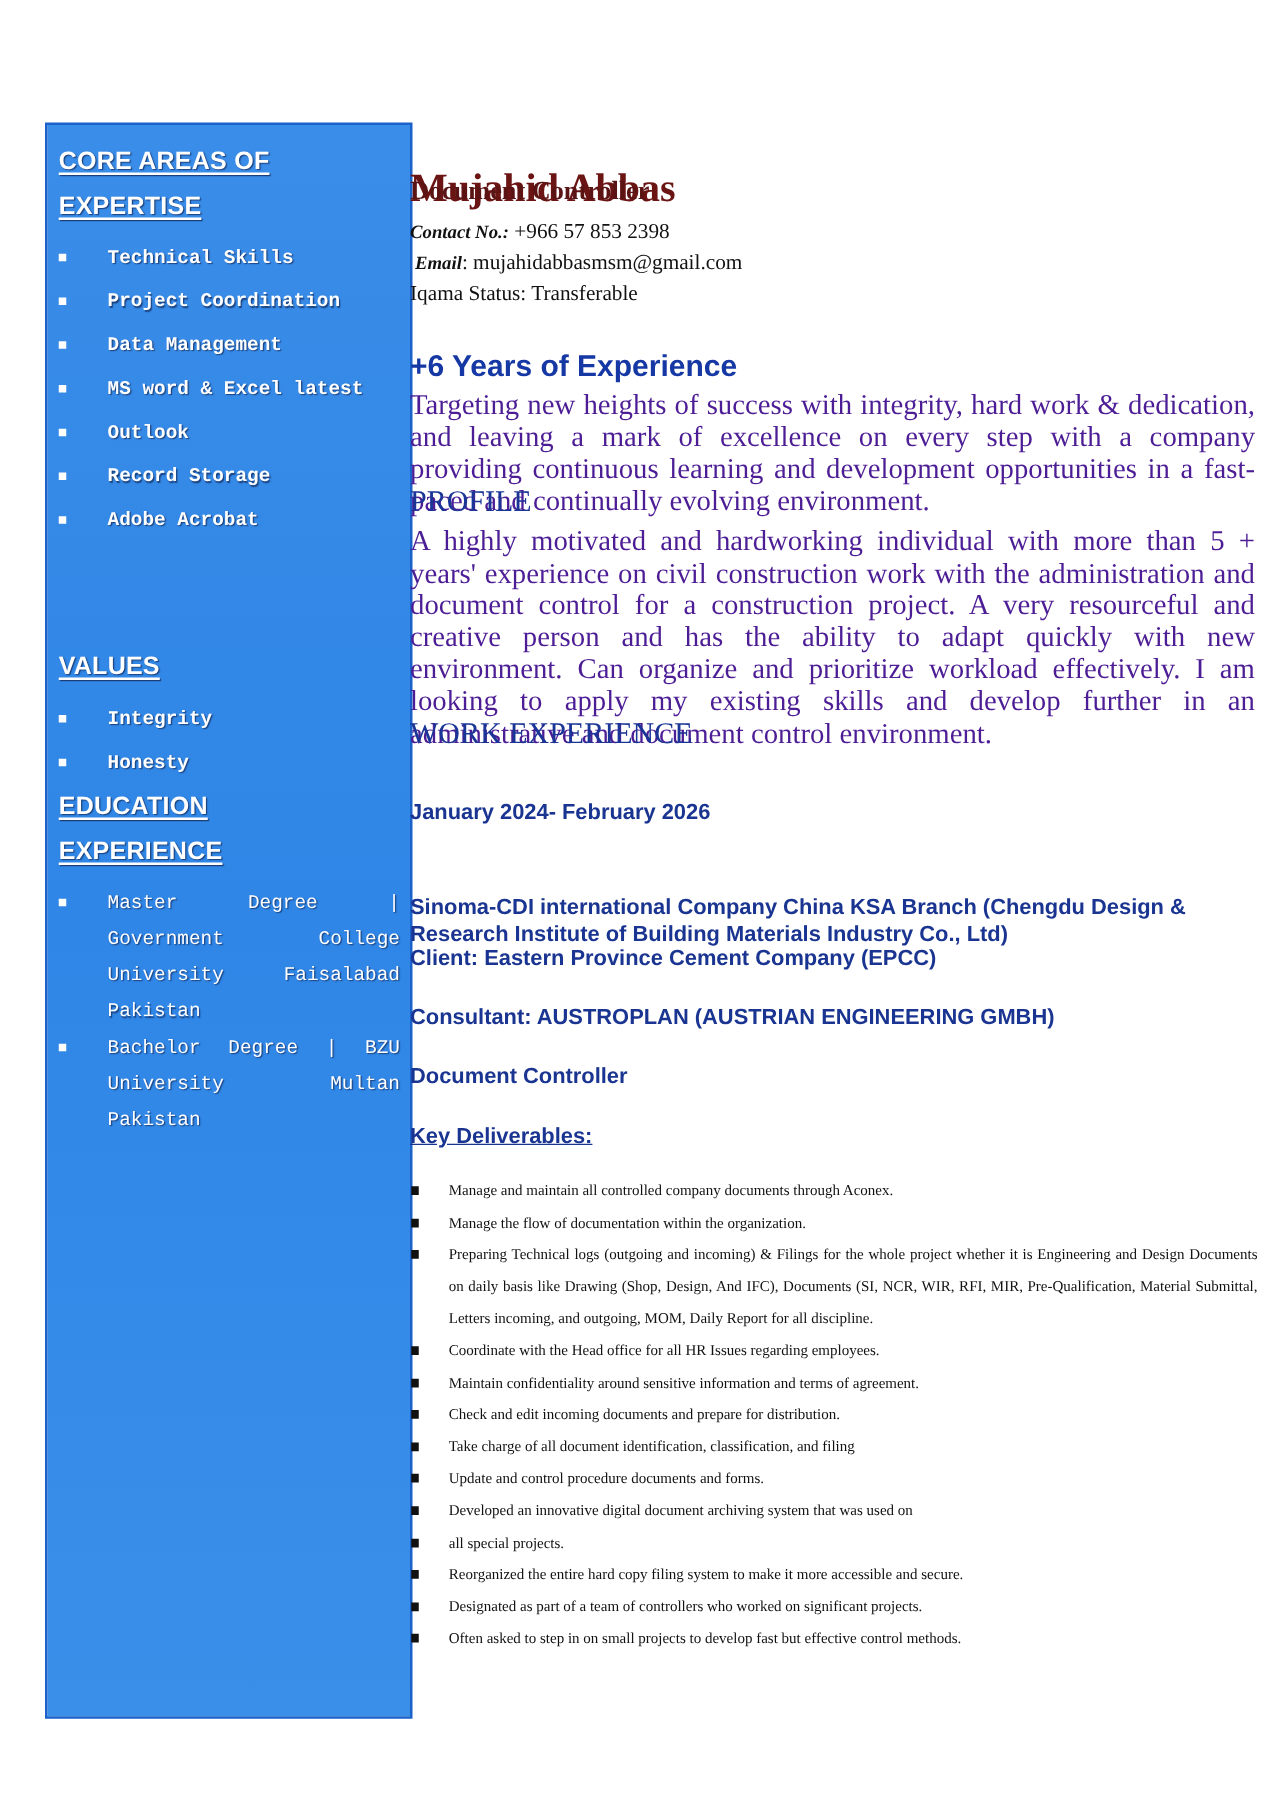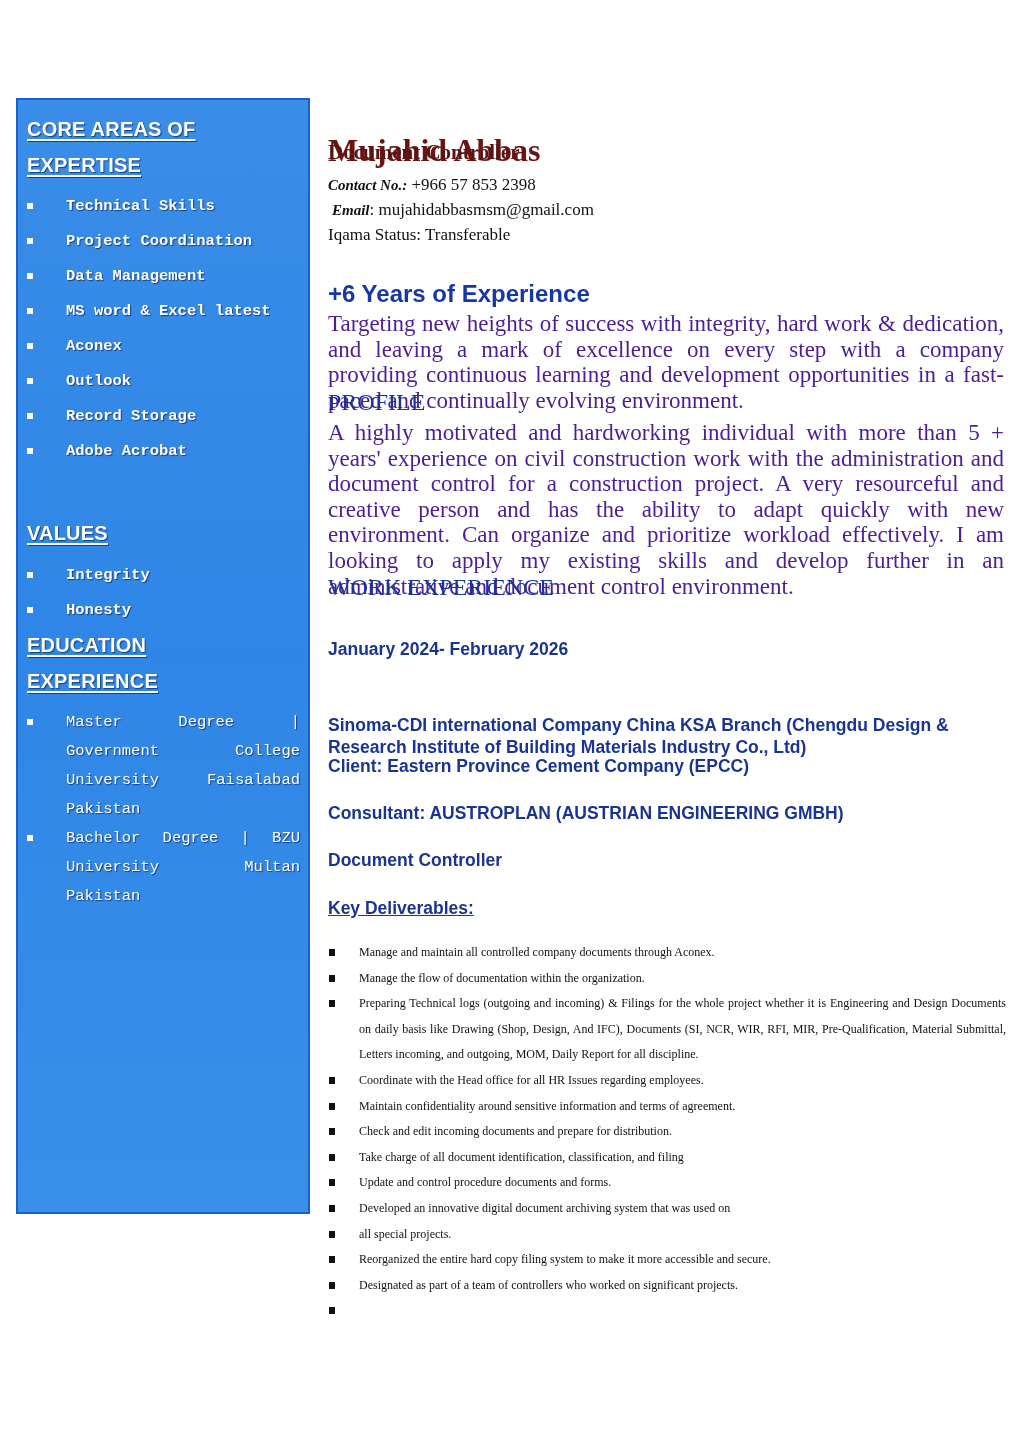--- a/index.html
+++ b/index.html
@@ -1,21 +1,21 @@
 <!DOCTYPE html>
 <html><head>
 <meta charset="utf-8">
 <style>
   html, body { margin:0; padding:0; }
   body {
     width:1024px; height:1451px; background:#ffffff; position:relative; overflow:hidden;
     font-family:"Liberation Serif", serif;
   }
   .sidebar {
-    position:absolute; left:16px; top:98px; width:294px; height:1116px;
+    position:absolute; left:36px; top:98px; width:294px; height:1277px;
     background:linear-gradient(180deg,#3a8de8 0%, #2f86e6 50%, #3a8fe9 100%);
     border:2px solid #1a62c9; box-sizing:border-box;
   }
   .sb-heading {
     position:absolute; left:9px;
     font-family:"Liberation Sans", sans-serif; font-weight:bold; font-size:20px;
     color:#ffffff; text-decoration:underline; text-underline-offset:3px;
     text-shadow:1px 1px 1px #1b3f7a; letter-spacing:0.2px;
   }
   .sb-list { position:absolute; left:0; width:290px; margin:0; padding:0; list-style:none; }
@@ -60,21 +60,20 @@
     <span>CORE AREAS OF</span>
   </div>
   <div class="sb-heading" style="top:54px;">
     <span>EXPERTISE</span>
   </div>
   <ul class="sb-list" style="top:89px;">
     <li class="sb-item"><span class="bullet"></span><span>Technical Skills</span></li>
     <li class="sb-item"><span class="bullet"></span><span>Project Coordination</span></li>
     <li class="sb-item"><span class="bullet"></span><span>Data Management</span></li>
     <li class="sb-item"><span class="bullet"></span><span>MS word &amp; Excel latest</span></li>
-    <li class="sb-item"><span class="bullet"></span><span>Aconex</span></li>
     <li class="sb-item"><span class="bullet"></span><span>Outlook</span></li>
     <li class="sb-item"><span class="bullet"></span><span>Record Storage</span></li>
     <li class="sb-item"><span class="bullet"></span><span>Adobe Acrobat</span></li>
   </ul>
 
   <div class="sb-heading" style="top:422px;">
     <span>VALUES</span>
   </div>
   <ul class="sb-list" style="top:458px;">
     <li class="sb-item"><span class="bullet"></span><span>Integrity</span></li>
@@ -125,15 +124,15 @@
     <li><span class="bullet"></span><span>Preparing Technical logs (outgoing and incoming) &amp; Filings for the whole project whether it is Engineering and Design Documents on daily basis like Drawing (Shop, Design, And IFC), Documents (SI, NCR, WIR, RFI, MIR, Pre-Qualification, Material Submittal, Letters incoming, and outgoing, MOM, Daily Report for all discipline.</span></li>
     <li><span class="bullet"></span><span>Coordinate with the Head office for all HR Issues regarding employees.</span></li>
     <li><span class="bullet"></span><span>Maintain confidentiality around sensitive information and terms of agreement.</span></li>
     <li><span class="bullet"></span><span>Check and edit incoming documents and prepare for distribution.</span></li>
     <li><span class="bullet"></span><span>Take charge of all document identification, classification, and filing</span></li>
     <li><span class="bullet"></span><span>Update and control procedure documents and forms.</span></li>
     <li><span class="bullet"></span><span>Developed an innovative digital document archiving system that was used on</span></li>
     <li><span class="bullet"></span><span>all special projects.</span></li>
     <li><span class="bullet"></span><span>Reorganized the entire hard copy filing system to make it more accessible and secure.</span></li>
     <li><span class="bullet"></span><span>Designated as part of a team of controllers who worked on significant projects.</span></li>
-    <li><span class="bullet"></span></li>
+    <li><span class="bullet"></span><span>Often asked to step in on small projects to develop fast but effective control methods.</span></li>
   </ul>
 </div>
 
 </body></html>

